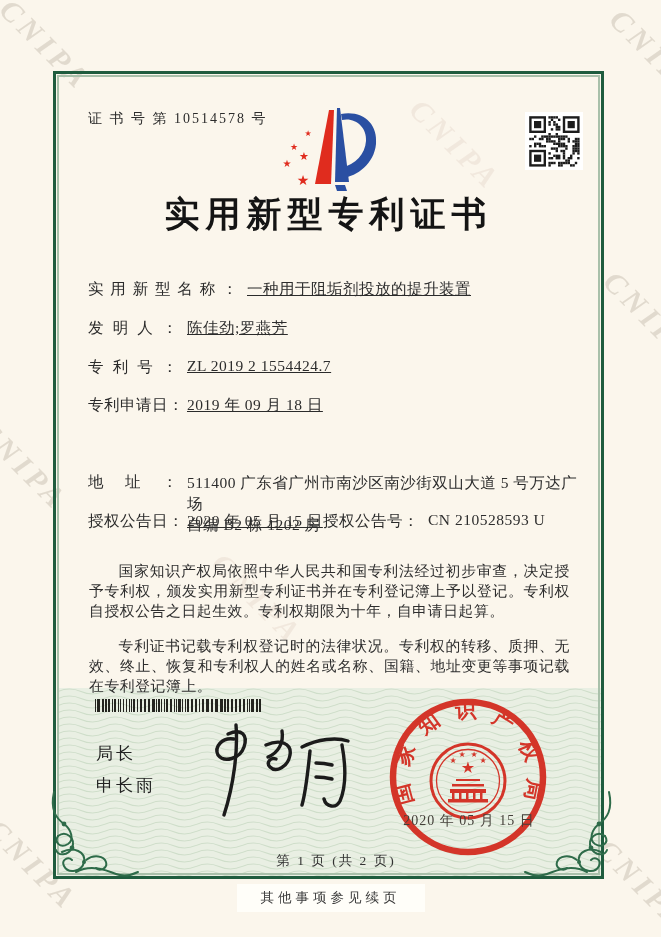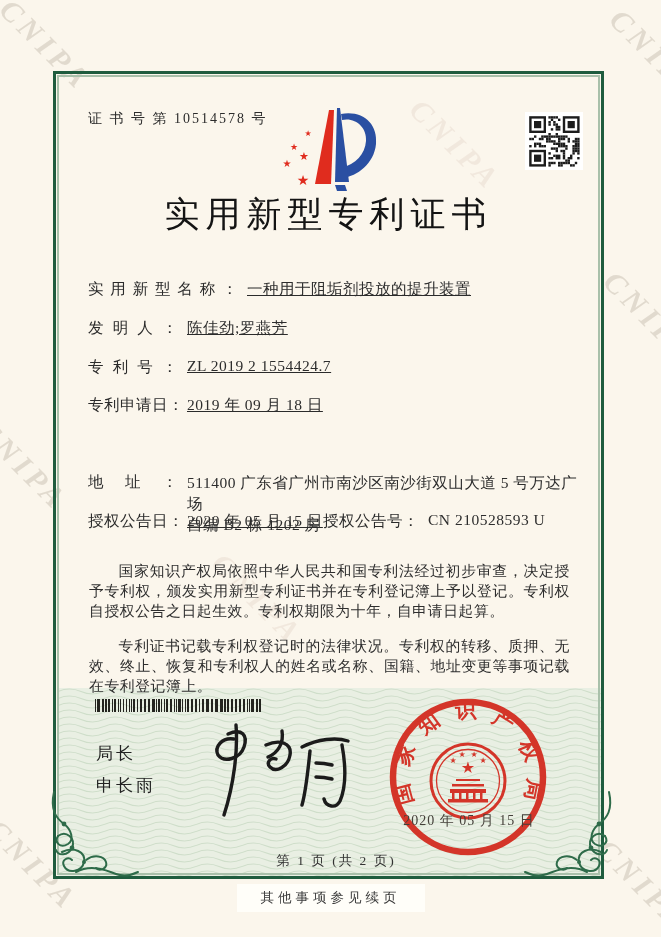--- a/index.html
+++ b/index.html
@@ -11,21 +11,21 @@
       white-space:nowrap;pointer-events:none;z-index:0;}
   .wm.faint{opacity:.27;color:#d8c4b8;}
   
   .frame{position:absolute;left:53px;top:71px;width:551px;height:808px;box-sizing:border-box;
          border:3px solid #1f5c3e;z-index:3;pointer-events:none;}
   .frame-inner{position:absolute;inset:1px;border:2px solid #a9c0aa;}
   
   .certno{position:absolute;left:88px;top:110px;font-size:14px;letter-spacing:2px;color:#2c2c2c;z-index:4;}
   .logo{position:absolute;left:281px;top:106px;z-index:4;}
   .qr{position:absolute;left:525px;top:112px;z-index:4;background:#fff;}
-  .title{position:absolute;left:53px;top:191px;width:551px;text-align:center;font-size:35px;font-weight:normal;
+  .title{position:absolute;left:53px;top:191px;width:551px;text-align:center;font-size:35px;font-weight:bold;
          letter-spacing:6px;color:#141414;z-index:4;}
   
   .frow{position:absolute;left:88px;font-size:15.5px;letter-spacing:.5px;white-space:nowrap;z-index:4;text-decoration:underline;}
   .flabel{display:inline-block;width:90px;text-align:justify;text-align-last:justify;vertical-align:top;}
   .flabel.wide{width:150px;}
   .fvalue{margin-left:9px;color:#2d2d2d;}
   .frow.addr{white-space:normal;}
   .frow.addr .fvalue{display:inline-block;width:402px;line-height:21px;vertical-align:top;}
   .frow.addr .fvalue span{display:block;}
   .pair2{position:absolute;left:235px;top:0;white-space:nowrap;}

